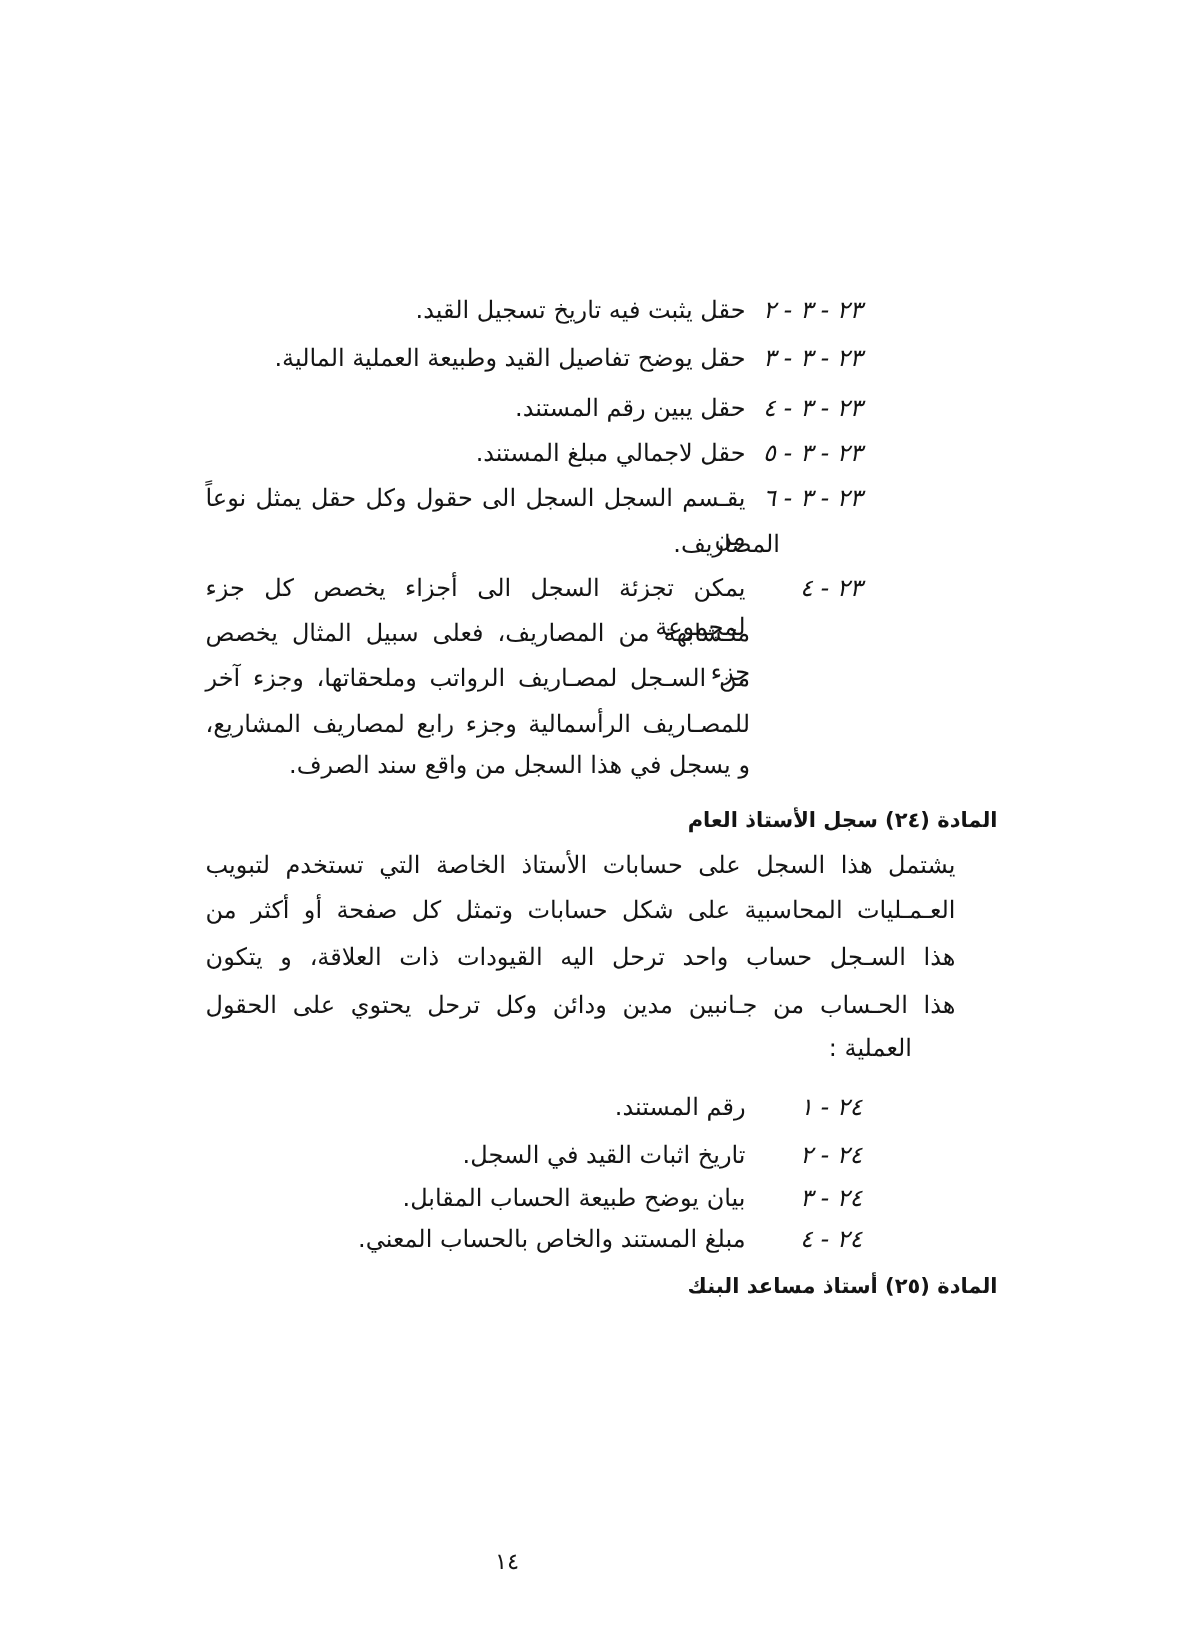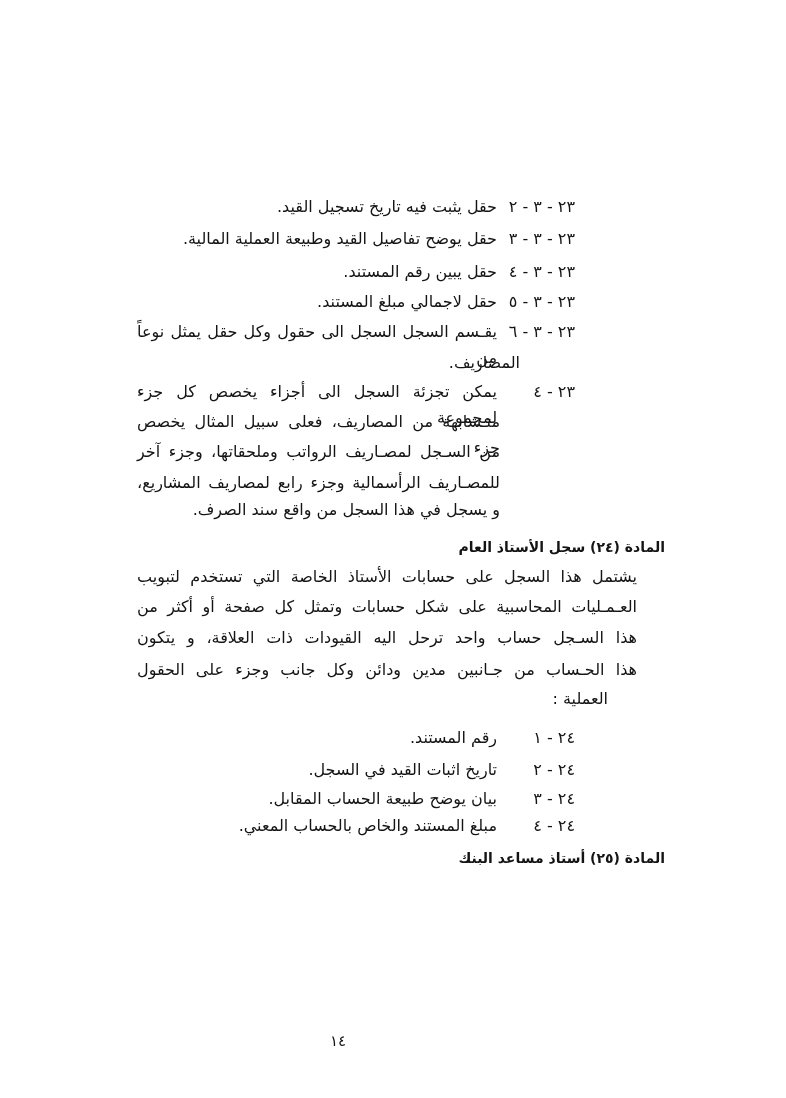--- a/index.html
+++ b/index.html
@@ -13,21 +13,21 @@
   }
   #page{
     position:absolute;inset:0;
     direction:rtl;
     font-size:16px;
     line-height:26px;
   }
   .ln{position:absolute;white-space:normal;}
   
   .row{display:flex;right:211px;left:137px;align-items:flex-start;}
-  .row .num{flex:0 0 78px;white-space:nowrap;}
+  .row .num{flex:0 0 78px;white-space:nowrap;font-style:italic;}
   .row .txt{flex:1 1 auto;}
   .row .txt.just{text-align:justify;text-align-last:justify;}
   
   .cont{text-align:right;white-space:nowrap;}
   
   .just-line{text-align:justify;text-align-last:justify;}
   .heading{right:121px;font-weight:bold;font-size:14px;white-space:nowrap;}
   .pageno{position:absolute;top:1028px;left:330px;width:146px;text-align:left;font-size:15px;letter-spacing:2px;}
 </style>
 </head>
@@ -70,21 +70,21 @@
   <div class="ln just-line" style="top:409px;right:286px;left:137px">متـشابهة من المصاريف، فعلى سبيل المثال يخصص جزء</div>
   <div class="ln just-line" style="top:439px;right:286px;left:137px">من السـجل لمصـاريف الرواتب وملحقاتها، وجزء آخر</div>
   <div class="ln just-line" style="top:470px;right:286px;left:137px">للمصـاريف الرأسمالية وجزء رابع لمصاريف المشاريع،</div>
   <div class="ln cont" style="top:497px;right:286px">و يسجل في هذا السجل من واقع سند الصرف.</div>
 
   <div class="ln heading" style="top:534px">المادة (٢٤) سجل الأستاذ العام</div>
 
   <div class="ln just-line" style="top:594px;right:149px;left:137px">العـمـليات المحاسبية على شكل حسابات وتمثل كل صفحة أو أكثر من</div>
   <div class="ln just-line" style="top:564px;right:149px;left:137px">يشتمل هذا السجل على حسابات الأستاذ الخاصة التي تستخدم لتبويب</div>
   <div class="ln just-line" style="top:625px;right:149px;left:137px">هذا السـجل حساب واحد ترحل اليه القيودات ذات العلاقة، و يتكون</div>
-  <div class="ln just-line" style="top:657px;right:149px;left:137px">هذا الحـساب من جـانبين مدين ودائن وكل جانب وجزء على الحقول</div>
+  <div class="ln just-line" style="top:657px;right:149px;left:137px">هذا الحـساب من جـانبين مدين ودائن وكل ترحل يحتوي على الحقول</div>
   <div class="ln cont" style="top:686px;right:178px">العملية :</div>
 
   <div class="ln row" style="top:725px">
     <span class="num">٢٤ - ١</span>
     <span class="txt">رقم المستند.</span>
   </div>
 
   <div class="ln row" style="top:757px">
     <span class="num">٢٤ - ٢</span>
     <span class="txt">تاريخ اثبات القيد في السجل.</span>

